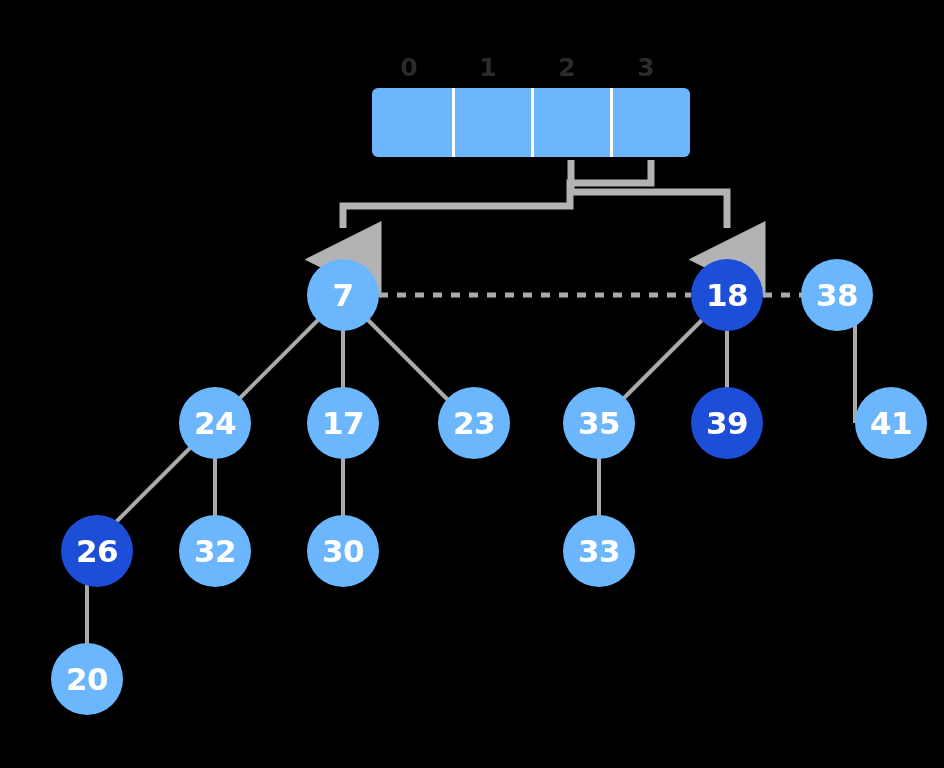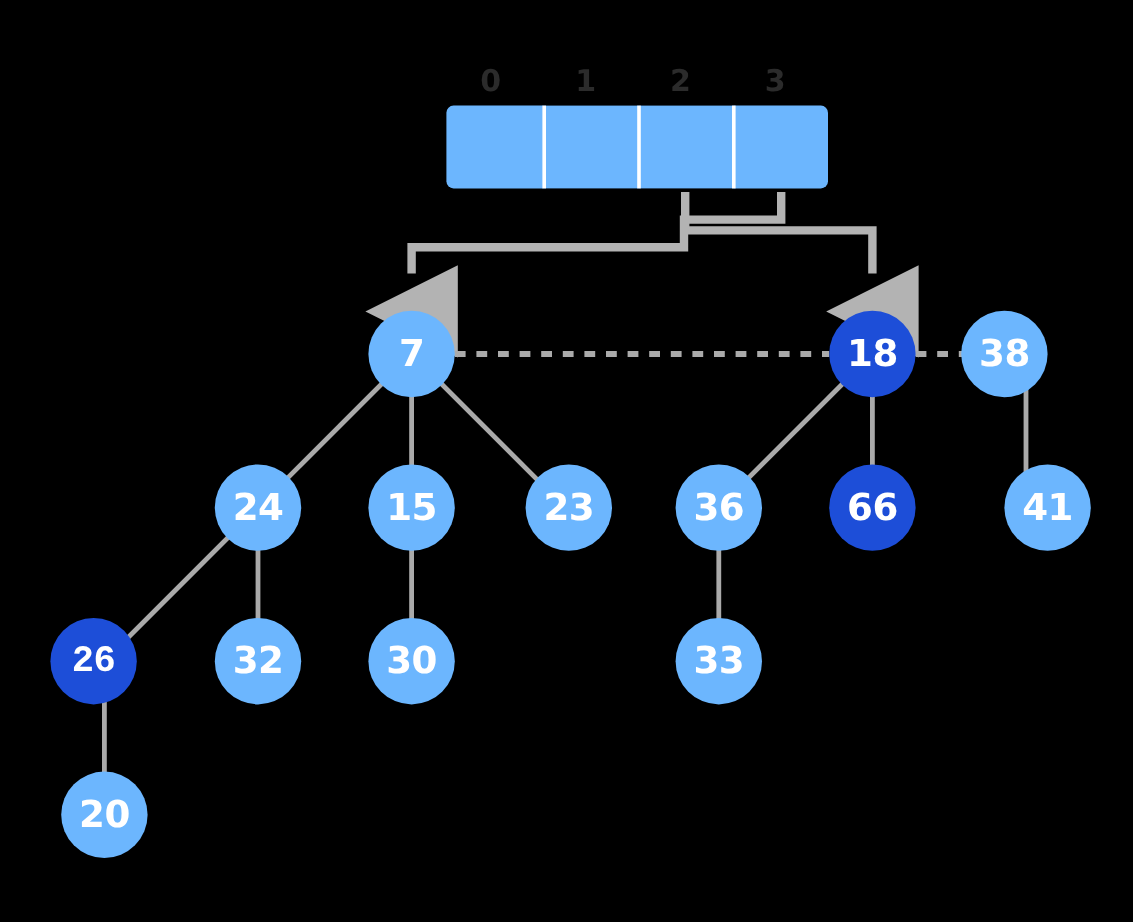--- a/index.html
+++ b/index.html
@@ -124,27 +124,27 @@
     <div class="bucket-index" style="left:547px;top:55px;">2</div>
     <div class="bucket-index" style="left:626px;top:55px;">3</div>
   </div>
 
   <div>
     <div class="node normal" style="left:307px;top:259px;">7</div>
     <div class="node highlight" style="left:691px;top:259px;">18</div>
     <div class="node normal" style="left:801px;top:259px;">38</div>
 
     <div class="node normal" style="left:179px;top:387px;">24</div>
-    <div class="node normal" style="left:307px;top:387px;">15</div>
+    <div class="node normal" style="left:307px;top:387px;">17</div>
     <div class="node normal" style="left:438px;top:387px;">23</div>
-    <div class="node normal" style="left:563px;top:387px;">36</div>
-    <div class="node highlight" style="left:691px;top:387px;">66</div>
-    <div class="node normal" style="left:837px;top:387px;">41</div>
+    <div class="node normal" style="left:563px;top:387px;">35</div>
+    <div class="node highlight" style="left:691px;top:387px;">39</div>
+    <div class="node normal" style="left:855px;top:387px;">41</div>
 
-    <div class="node highlight" style="left:42px;top:515px;font-family:Liberation Mono, monospace;">26</div>
+    <div class="node highlight" style="left:61px;top:515px;">26</div>
     <div class="node normal" style="left:179px;top:515px;">32</div>
     <div class="node normal" style="left:307px;top:515px;">30</div>
     <div class="node normal" style="left:563px;top:515px;">33</div>
 
     <div class="node normal" style="left:51px;top:643px;">20</div>
   </div>
 
 </div>
 
 </body></html>

